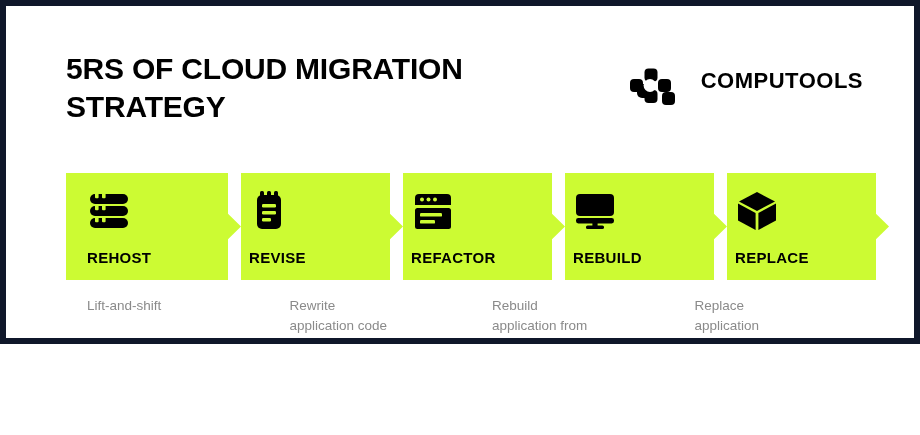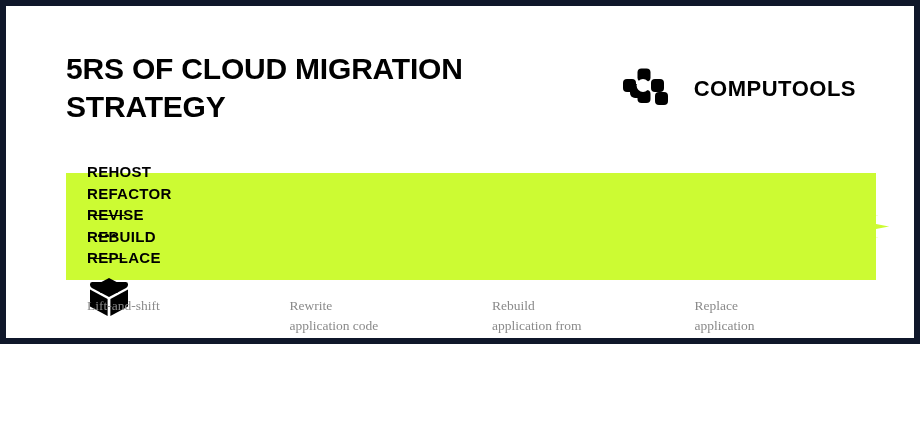--- a/index.html
+++ b/index.html
@@ -33,24 +33,23 @@
     line-height: 38px;
     font-weight: bold;
     letter-spacing: -0.2px;
     color: #000000;
     text-transform: uppercase;
     white-space: pre-line;
   }
 
   .brand {
     position: absolute;
-    right: 58px;
+    right: 51px;
     top: 62px;
     display: flex;
-    align-items: center;
     gap: 24px;
   }
   .brand-mark {
     width: 48px;
     height: 42px;
     display: block;
   }
   .brand-name {
     font-size: 22px;
     font-weight: bold;
@@ -63,21 +62,20 @@
     position: absolute;
     left: 60px;
     top: 167px;
     width: 810px;
     height: 107px;
   }
   .band-steps {
     position: absolute;
     inset: 0;
     display: flex;
-    flex-direction: column;
   }
   .step {
     position: relative;
     flex: 1 1 0;
     height: 100%;
     background: #ccfb33;
   }
   
   .step .notch {
     position: absolute;
@@ -132,21 +130,20 @@
   .desc-col {
     flex: 1 1 0;
     padding: 0 26px 0 21px;
     box-sizing: border-box;
   }
   .desc-text {
     font-size: 13.5px;
     line-height: 20px;
     color: #8a8a8a;
     white-space: pre-line;
-    font-family: Liberation Serif, serif;
   }
 </style>
 </head>
 <body>
 
 <div class="canvas">
 
   <div class="page-title">5RS of Cloud Migration
 Strategy</div>
 
@@ -188,60 +185,60 @@
           </svg>
         </span>
         <span class="step-label">REHOST</span>
         <span class="notch"></span>
       </div>
 
       <div class="step">
         <span class="step-icon">
           <svg viewBox="0 0 44 44" xmlns="http://www.w3.org/2000/svg" aria-hidden="true">
             <g fill="#000">
+              <rect x="11" y="2" width="4" height="7" rx="1.6"></rect>
+              <rect x="18" y="2" width="4" height="7" rx="1.6"></rect>
+              <rect x="25" y="2" width="4" height="7" rx="1.6"></rect>
+              <rect x="8" y="6" width="24" height="34" rx="5"></rect>
+            </g>
+            <g fill="#ccfb33">
+              <rect x="13" y="15" width="14" height="3.4" rx="1.2"></rect>
+              <rect x="13" y="22" width="14" height="3.4" rx="1.2"></rect>
+              <rect x="13" y="29" width="9" height="3.4" rx="1.2"></rect>
+            </g>
+          </svg>
+        </span>
+        <span class="step-label">REVISE</span>
+        <span class="notch"></span>
+      </div>
+
+      <div class="step">
+        <span class="step-icon">
+          <svg viewBox="0 0 44 44" xmlns="http://www.w3.org/2000/svg" aria-hidden="true">
+            <g fill="#000">
               <path d="M4 9a4 4 0 0 1 4-4h28a4 4 0 0 1 4 4v7H4V9z"></path>
               <rect x="4" y="19" width="36" height="21" rx="2.5"></rect>
             </g>
             <g fill="#ccfb33">
               <circle cx="11" cy="10.5" r="2"></circle>
               <circle cx="17.5" cy="10.5" r="2"></circle>
               <circle cx="24" cy="10.5" r="2"></circle>
               <rect x="9" y="24" width="22" height="3.6" rx="1.2"></rect>
               <rect x="9" y="31" width="15" height="3.6" rx="1.2"></rect>
             </g>
           </svg>
         </span>
         <span class="step-label">REFACTOR</span>
         <span class="notch"></span>
       </div>
 
       <div class="step">
         <span class="step-icon">
           <svg viewBox="0 0 44 44" xmlns="http://www.w3.org/2000/svg" aria-hidden="true">
             <g fill="#000">
-              <rect x="11" y="2" width="4" height="7" rx="1.6"></rect>
-              <rect x="18" y="2" width="4" height="7" rx="1.6"></rect>
-              <rect x="25" y="2" width="4" height="7" rx="1.6"></rect>
-              <rect x="8" y="6" width="24" height="34" rx="5"></rect>
-            </g>
-            <g fill="#ccfb33">
-              <rect x="13" y="15" width="14" height="3.4" rx="1.2"></rect>
-              <rect x="13" y="22" width="14" height="3.4" rx="1.2"></rect>
-              <rect x="13" y="29" width="9" height="3.4" rx="1.2"></rect>
-            </g>
-          </svg>
-        </span>
-        <span class="step-label">REVISE</span>
-        <span class="notch"></span>
-      </div>
-
-      <div class="step">
-        <span class="step-icon">
-          <svg viewBox="0 0 44 44" xmlns="http://www.w3.org/2000/svg" aria-hidden="true">
-            <g fill="#000">
               <rect x="3" y="5" width="38" height="22" rx="4"></rect>
               <rect x="3" y="29" width="38" height="5.4" rx="2.3"></rect>
               <rect x="19.4" y="33" width="5.2" height="4.2"></rect>
               <rect x="13" y="36.4" width="18" height="3.6" rx="1.6"></rect>
             </g>
           </svg>
         </span>
         <span class="step-label">REBUILD</span>
         <span class="notch"></span>
       </div>

